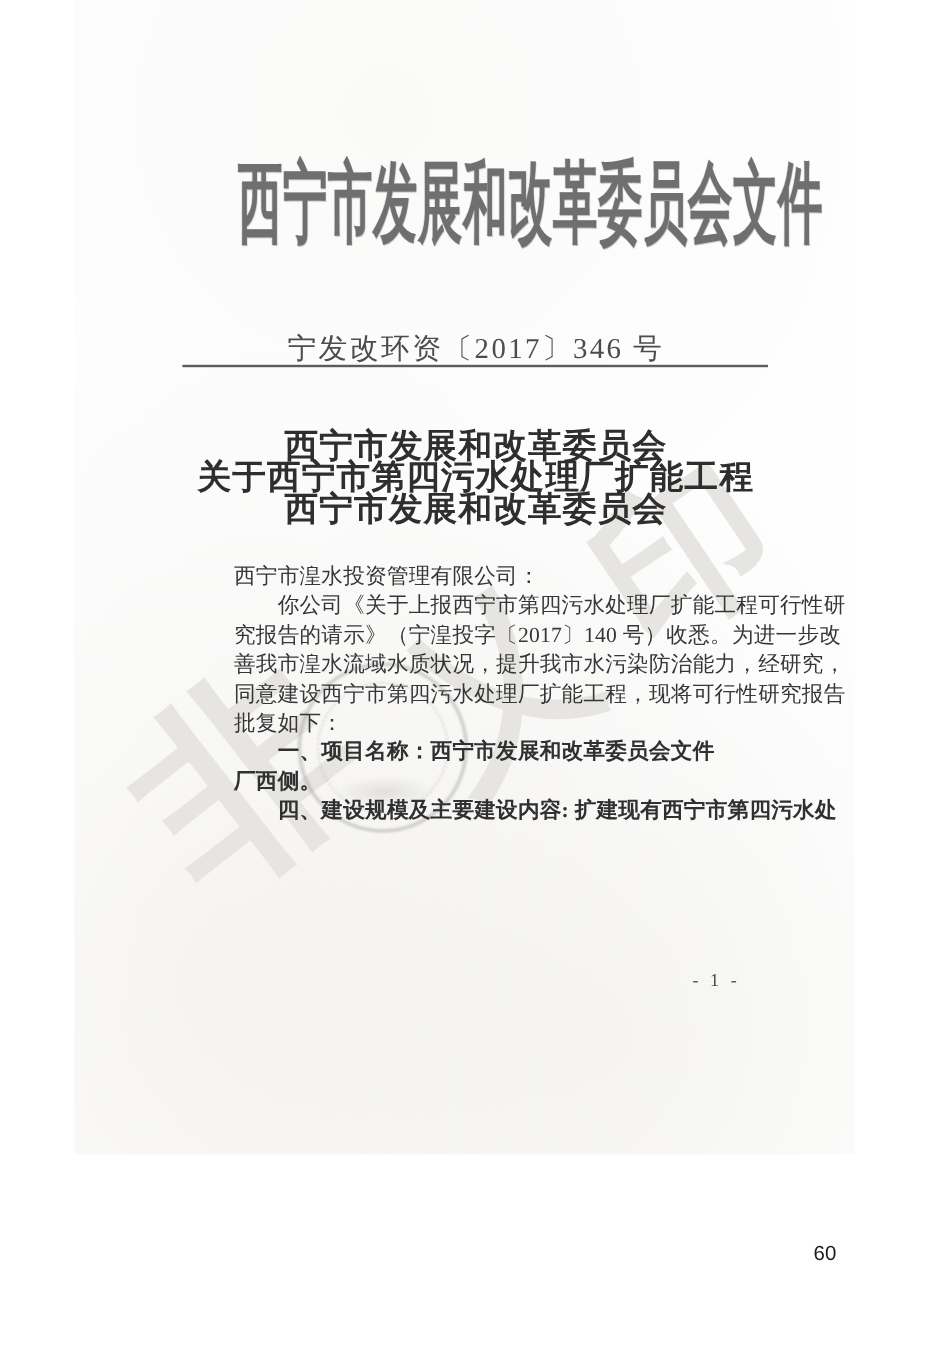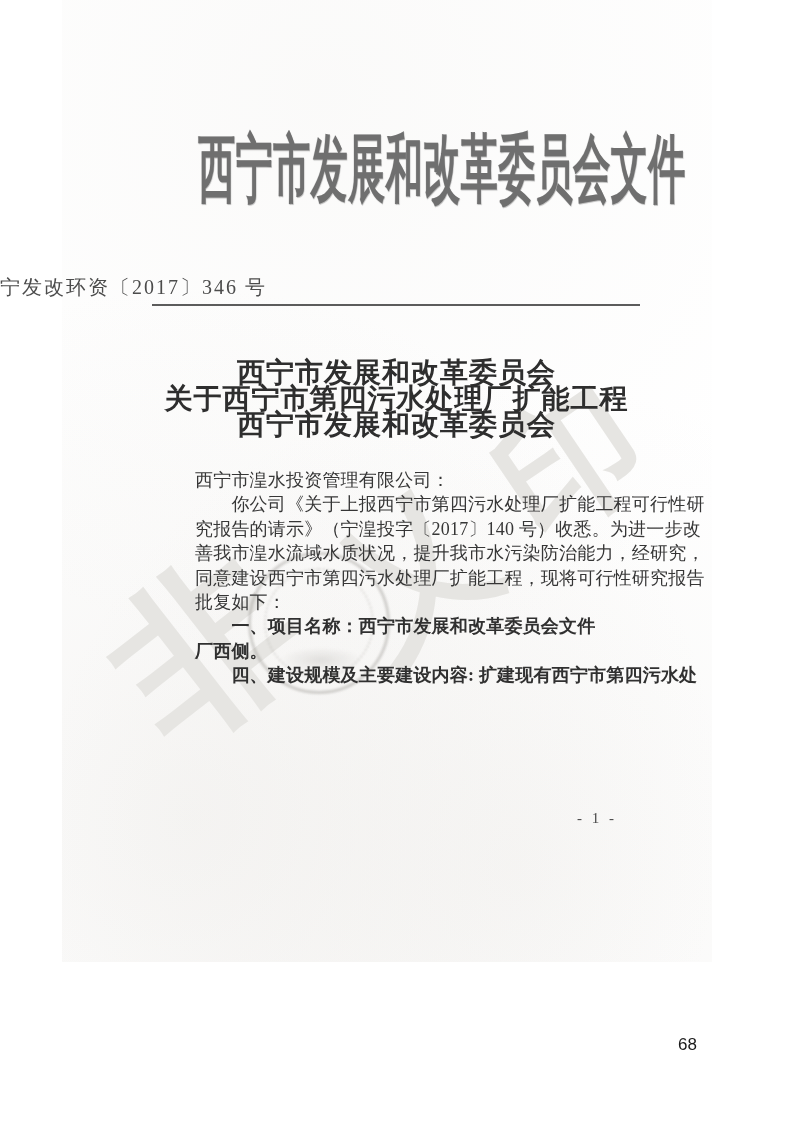--- a/index.html
+++ b/index.html
@@ -23,21 +23,21 @@
     position:absolute; top:120px; left:0; width:100%;
     text-align:center; white-space:nowrap;
     font-size:74px; font-weight:bold; letter-spacing:1px;
     color:var(--header-text,#6f6f6f);
     text-shadow:1px 1px 1px rgba(110,110,110,0.45), -1px 0 0 rgba(130,130,130,0.25);
     transform:scaleX(0.50); transform-origin:50% 0;
     z-index:3;
   }
   .doc-number {
     position:absolute; top:274px; left:0; width:100%;
-    text-align:left; font-size:20px; letter-spacing:2px;
+    text-align:center; font-size:24px; letter-spacing:2px;
     color:var(--doc-number-text,#4c4c4c); z-index:3;
   }
   .rule {
     position:absolute; top:304px; left:152px; width:488px; height:2px;
     background:var(--rule,#3f3f3f); opacity:0.85; z-index:3;
   }
   .doc-title {
     position:absolute; top:360px; left:0; width:100%;
     text-align:center; font-size:28px; line-height:26px; font-weight:bold;
     letter-spacing:1px; color:var(--title-text,#2e2e2e); z-index:3;
@@ -123,15 +123,15 @@
       <div class="body-line">善我市湟水流域水质状况，提升我市水污染防治能力，经研究，</div>
       <div class="body-line">同意建设西宁市第四污水处理厂扩能工程，现将可行性研究报告</div>
       <div class="body-line">批复如下：</div>
       <div class="body-line bold">　　一、项目名称：西宁市发展和改革委员会文件</div>
       <div class="body-line bold">厂西侧。</div>
       <div class="body-line bold">　　四、建设规模及主要建设内容: 扩建现有西宁市第四污水处</div>
     </div>
 
   <div class="page-marker">- 1 -</div>
 
-  <div class="corner-number">68</div>
+  <div class="corner-number">60</div>
 
 </div>
 
 </body></html>

